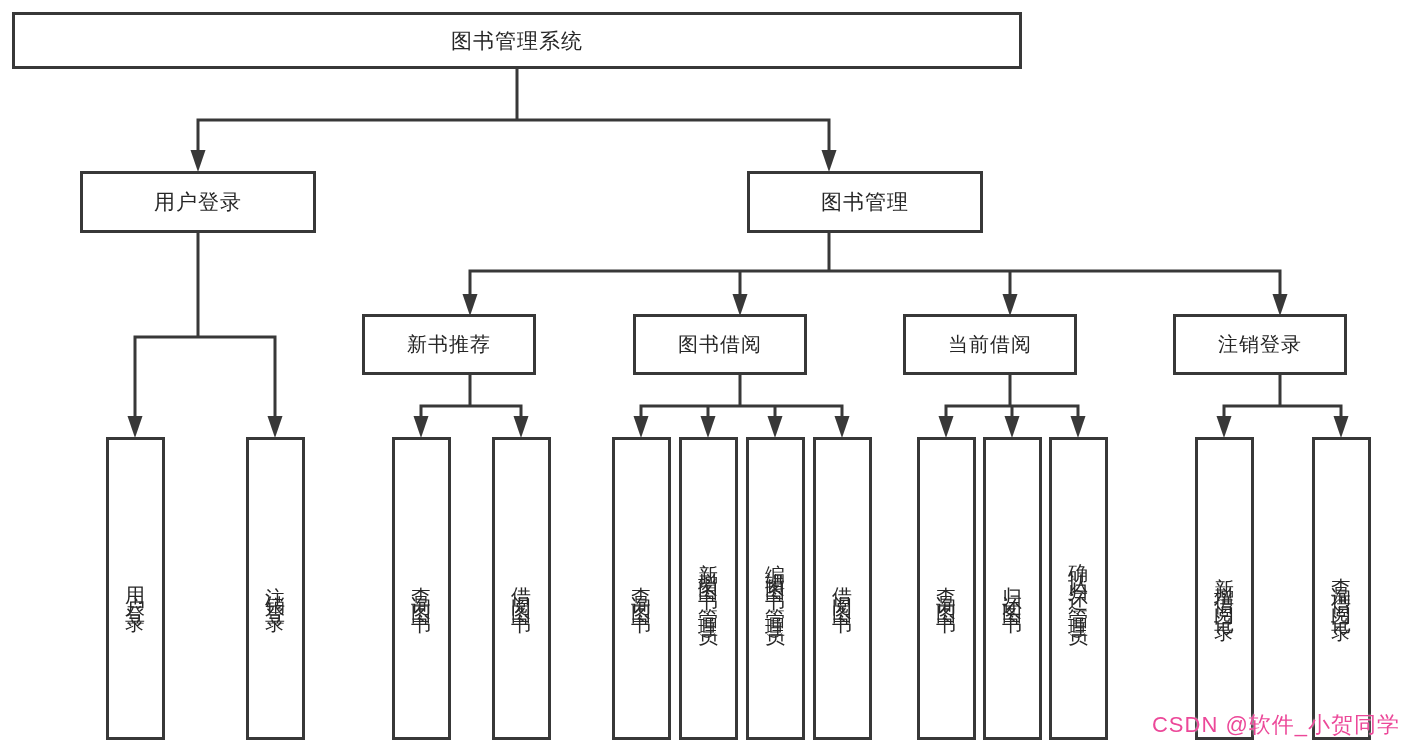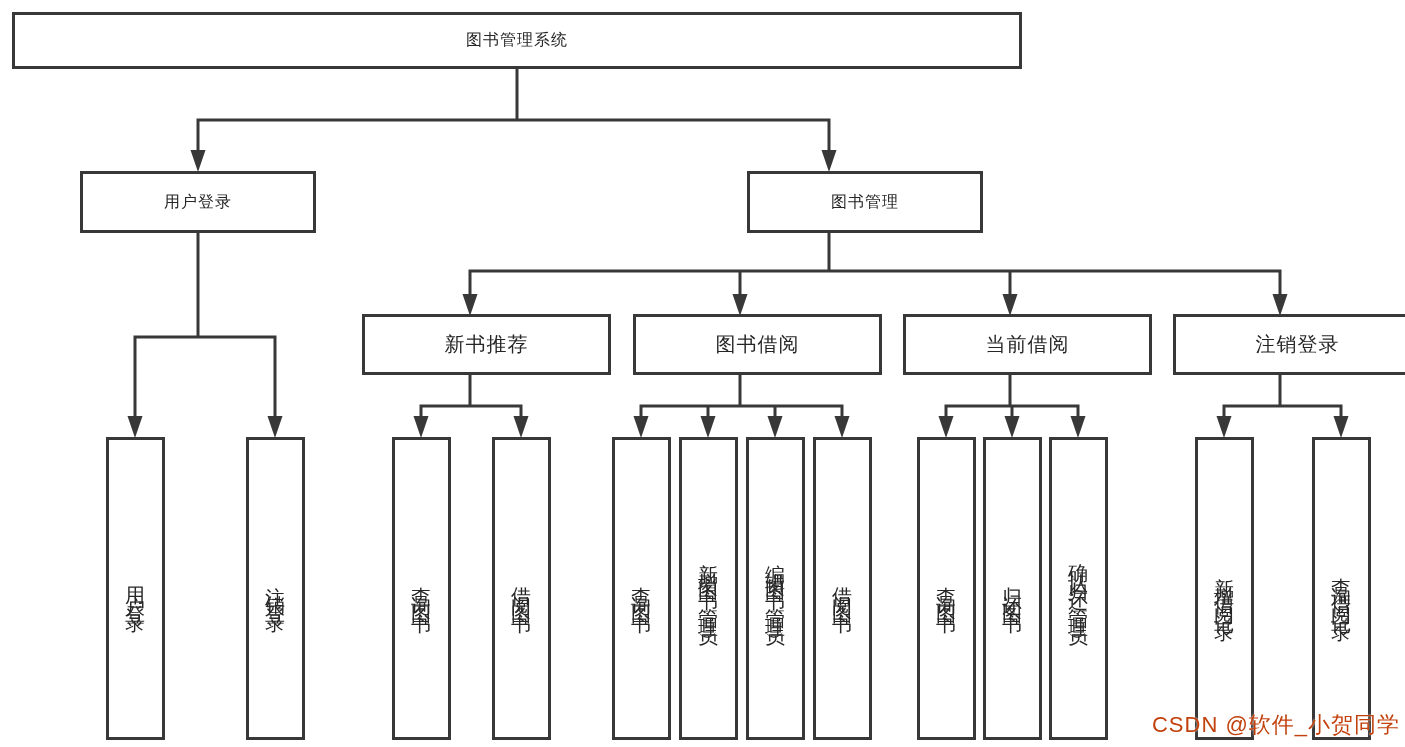--- a/index.html
+++ b/index.html
@@ -25,29 +25,29 @@
   }
   .node {
     position: absolute;
     box-sizing: border-box;
     background: #ffffff;
     border: 3px solid #383838;
     display: flex;
     align-items: center;
     justify-content: center;
     color: #262626;
-    font-size: 16px;
+    font-size: 21px;
     letter-spacing: 1px;
     z-index: 2;
   }
   .node-root   { left: 12px;   top: 12px;  width: 1010px; height: 57px; }
   .node-l2     { height: 62px; top: 171px; width: 236px; }
   .node-login  { left: 80px;  }
   .node-mgmt   { left: 711px; margin-left: 36px; }
-  .node-l3     { height: 61px; top: 314px; width: 249px; font-size: 20px; }
+  .node-l3     { height: 61px; top: 314px; width: 174px; font-size: 20px; }
   .node-newbook { left: 362px;  }
   .node-borrow  { left: 633px;  }
   .node-current { left: 903px;  }
   .node-records { left: 1173px; }
   .leaf {
     position: absolute;
     box-sizing: border-box;
     top: 437px;
     height: 303px;
     width: 59px;
@@ -78,21 +78,21 @@
   .leaf-9  { left: 917px;  }
   .leaf-10 { left: 983px;  }
   .leaf-11 { left: 1049px; }
   .leaf-12 { left: 1195px; }
   .leaf-13 { left: 1312px; }
   .watermark {
     position: absolute;
     right: 5px;
     bottom: 7px;
     font-size: 22px;
-    color: #c2410c;
+    color: #ec4899;
     letter-spacing: 1px;
     z-index: 5;
     text-shadow: 0 0 2px #ffffff;
   }
 </style>
 </head>
 <body>
 
 <div id="canvas">
 

